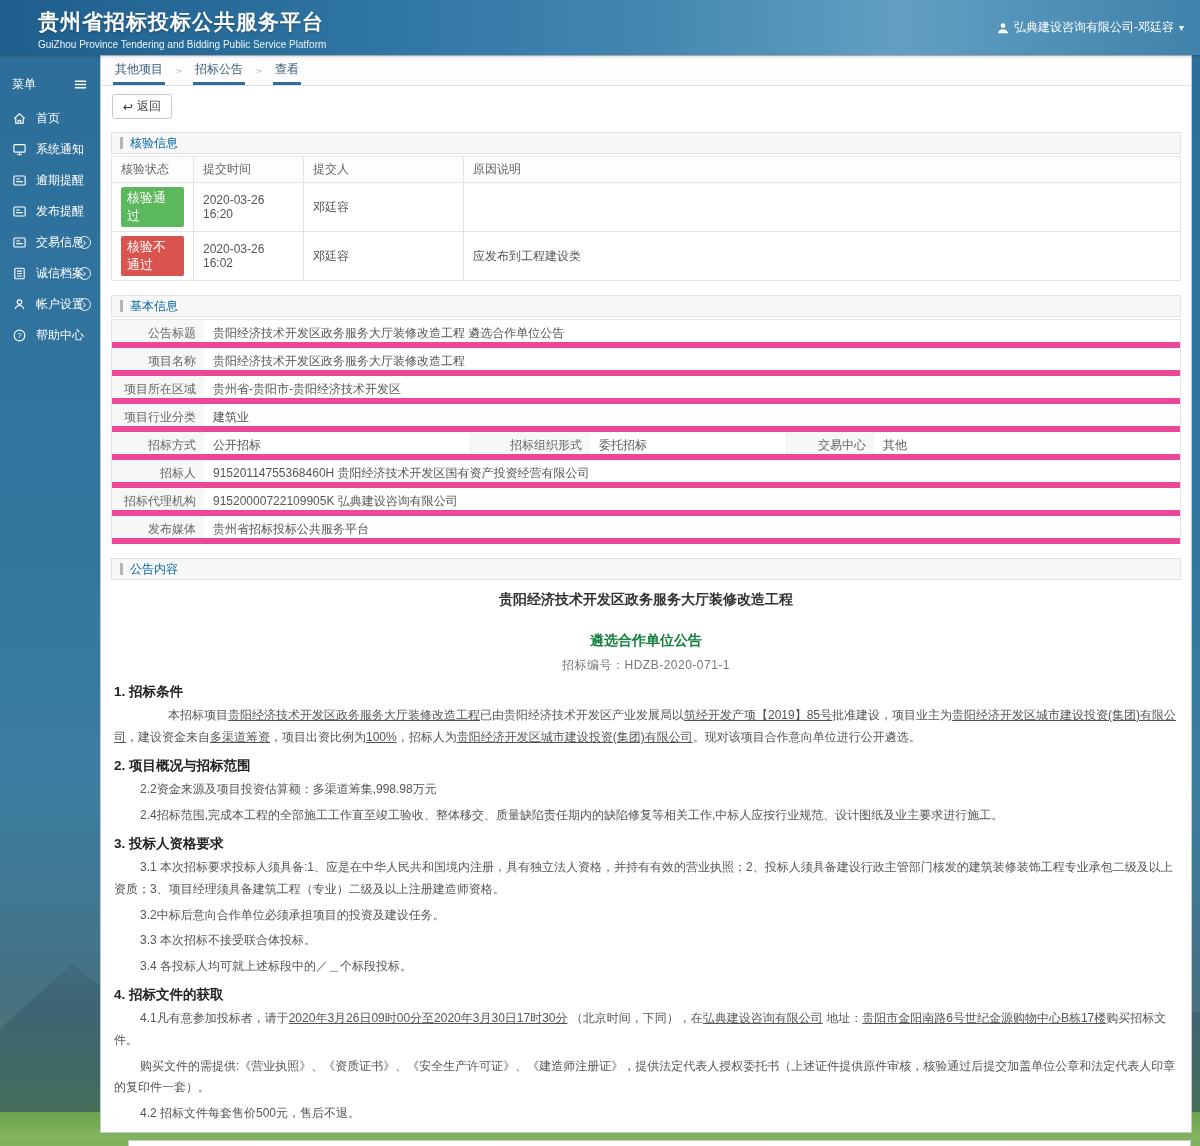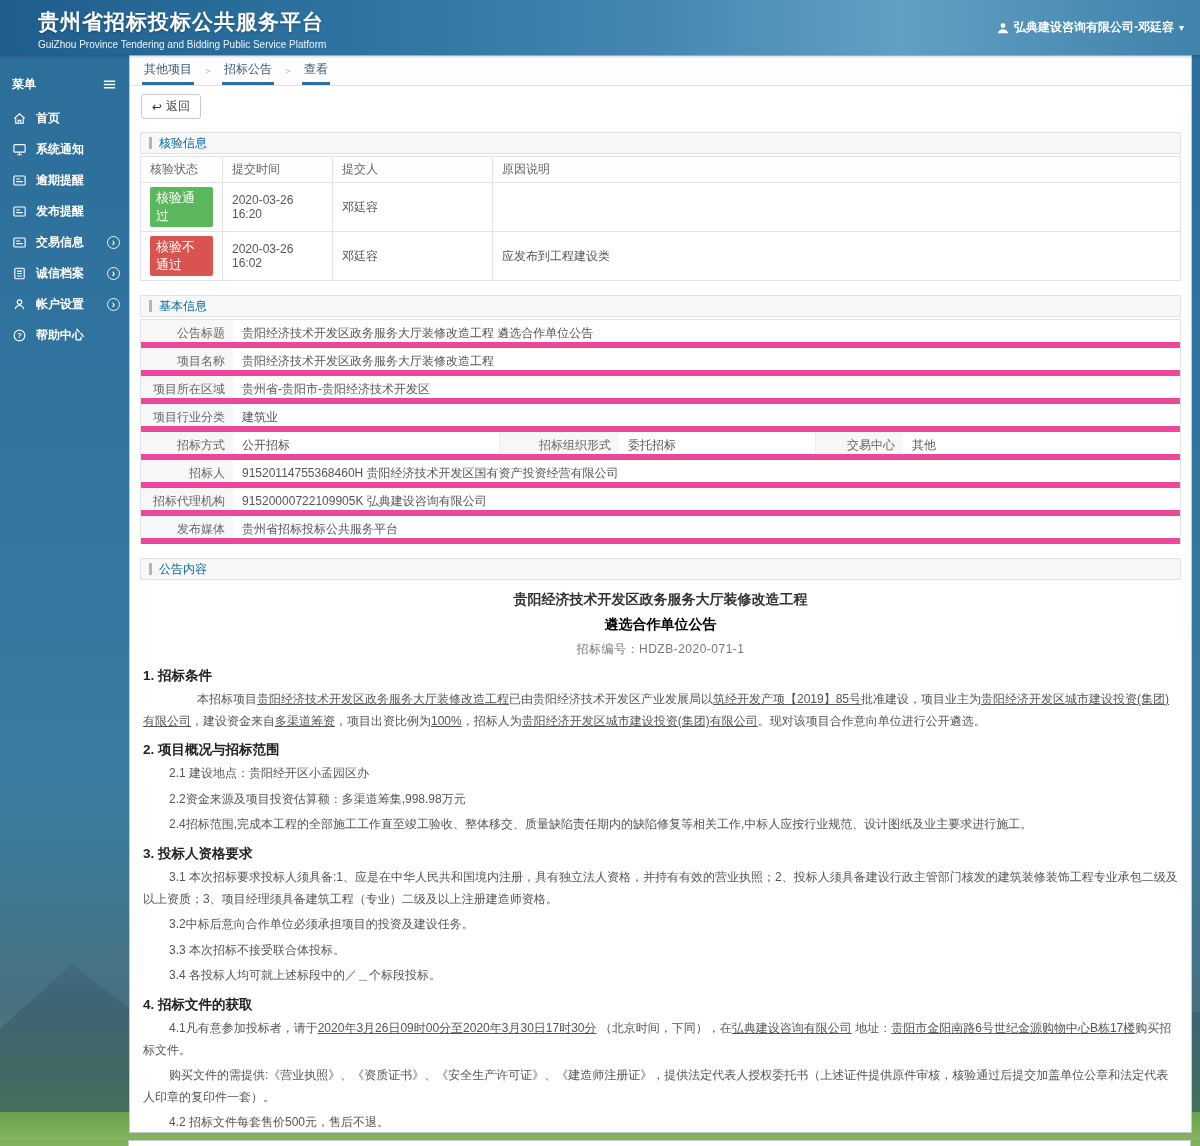--- a/index.html
+++ b/index.html
@@ -34,26 +34,26 @@
   
   .app-header {
     position: relative; height: 55px;
     background: linear-gradient(90deg, #1f5e8c 0%, #2e74a2 30%, #4488b1 55%, #629fc2 75%, #3f82ab 100%);
     box-shadow: 0 1px 3px rgba(0,0,0,.25);
     z-index: 3;
   }
   .brand { position:absolute; left:38px; top:8px; color:#fff; }
   .brand-title { font-size:21px; font-weight:bold; letter-spacing:1px; text-shadow:0 1px 2px rgba(0,0,0,.3); }
   .brand-sub { font-size:10px; margin-top:3px; color:#eaf3f9; }
-  .user-menu { position:absolute; right:16px; top:19px; display:flex; align-items:center; gap:5px; color:#fff; font-size:12px; cursor:pointer;font-weight:bold; }
+  .user-menu { position:absolute; right:16px; top:19px; display:flex; align-items:center; gap:5px; color:#fff; font-size:12px; cursor:pointer; }
   .caret { font-size:10px; }
 
   
   .body-row { display:flex; align-items:flex-start; position:relative; z-index:2; }
-  .sidebar { width:129px; flex:none; color:#fff; font-size:12px; padding-top:13px;font-weight:bold; }
+  .sidebar { width:100px; flex:none; color:#fff; font-size:12px; padding-top:13px; }
   .menu-head { display:flex; justify-content:space-between; align-items:center; padding:8px 12px 10px 12px; }
   .side-item { display:flex; align-items:center; gap:9px; padding:7px 12px; cursor:pointer; position:relative; }
   .side-item svg { flex:none; }
   .side-arrow {
     position:absolute; right:9px; width:13px; height:13px;
     border:1px solid rgba(255,255,255,.9); border-radius:50%;
     font-size:10px; line-height:11px; text-align:center; color:#fff;
   }
 
   .content {
@@ -108,21 +108,21 @@
   }
   .ival { flex:1; padding:5px 9px 0; color:#555; }
   .ival-fixed1 { flex:0 0 266px; }
   .ival-fixed2 { flex:0 0 196px; }
   .ilabel-mid { width:120px; border-left:1px solid #eee; }
   .ilabel-end { width:88px; border-left:1px solid #eee; }
 
   
   .doc { padding:2px 3px 26px; font-size:12px; color:#555; }
   .doc-title { text-align:center; font-weight:bold; font-size:14px; color:#333; margin-top:9px; }
-  .doc-sub   { text-align:center; font-weight:bold; font-size:14px; color:#000000; margin-top:7px; }
+  .doc-sub   { text-align:center; font-weight:bold; font-size:14px; color:#15803d; margin-top:23px; }
   .doc-code  { text-align:center; font-size:12px; color:#777; margin-top:7px; letter-spacing:.5px; }
   .doc-h { font-size:13.5px; font-weight:bold; color:#222; margin:9px 0 3px; }
   .doc p { margin:4px 0; line-height:1.8; }
   .ind-first { text-indent:54px; }
   .ind-sub { text-indent:26px; }
   .u { text-decoration:underline; }
 </style>
 </head>
 <body>
 
@@ -321,21 +321,20 @@
         </div>
         <div class="doc">
           <div class="doc-title">贵阳经济技术开发区政务服务大厅装修改造工程</div>
           <div class="doc-sub">遴选合作单位公告</div>
           <div class="doc-code">招标编号：HDZB-2020-071-1</div>
 
           <div class="doc-h">1. 招标条件</div>
           <p class="ind-first"><span>本招标项目</span><span class="u">贵阳经济技术开发区政务服务大厅装修改造工程</span><span>已由贵阳经济技术开发区产业发展局以</span><span class="u">筑经开发产项【2019】85号</span><span>批准建设，项目业主为</span><span class="u">贵阳经济开发区城市建设投资(集团)有限公司</span><span>，建设资金来自</span><span class="u">多渠道筹资</span><span>，项目出资比例为</span><span class="u">100%</span><span>，招标人为</span><span class="u">贵阳经济开发区城市建设投资(集团)有限公司</span><span>。现对该项目合作意向单位进行公开遴选。</span></p>
 
           <div class="doc-h">2. 项目概况与招标范围</div>
-          <p class="ind-sub">2.1 建设地点：贵阳经开区小孟园区办</p>
           <p class="ind-sub">2.2资金来源及项目投资估算额：多渠道筹集,998.98万元</p>
           <p class="ind-sub">2.4招标范围,完成本工程的全部施工工作直至竣工验收、整体移交、质量缺陷责任期内的缺陷修复等相关工作,中标人应按行业规范、设计图纸及业主要求进行施工。</p>
 
           <div class="doc-h">3. 投标人资格要求</div>
           <p class="ind-sub">3.1 本次招标要求投标人须具备:1、应是在中华人民共和国境内注册，具有独立法人资格，并持有有效的营业执照；2、投标人须具备建设行政主管部门核发的建筑装修装饰工程专业承包二级及以上资质；3、项目经理须具备建筑工程（专业）二级及以上注册建造师资格。</p>
           <p class="ind-sub">3.2中标后意向合作单位必须承担项目的投资及建设任务。</p>
           <p class="ind-sub">3.3 本次招标不接受联合体投标。</p>
           <p class="ind-sub">3.4 各投标人均可就上述标段中的／＿个标段投标。</p>
 
           <div class="doc-h">4. 招标文件的获取</div>

